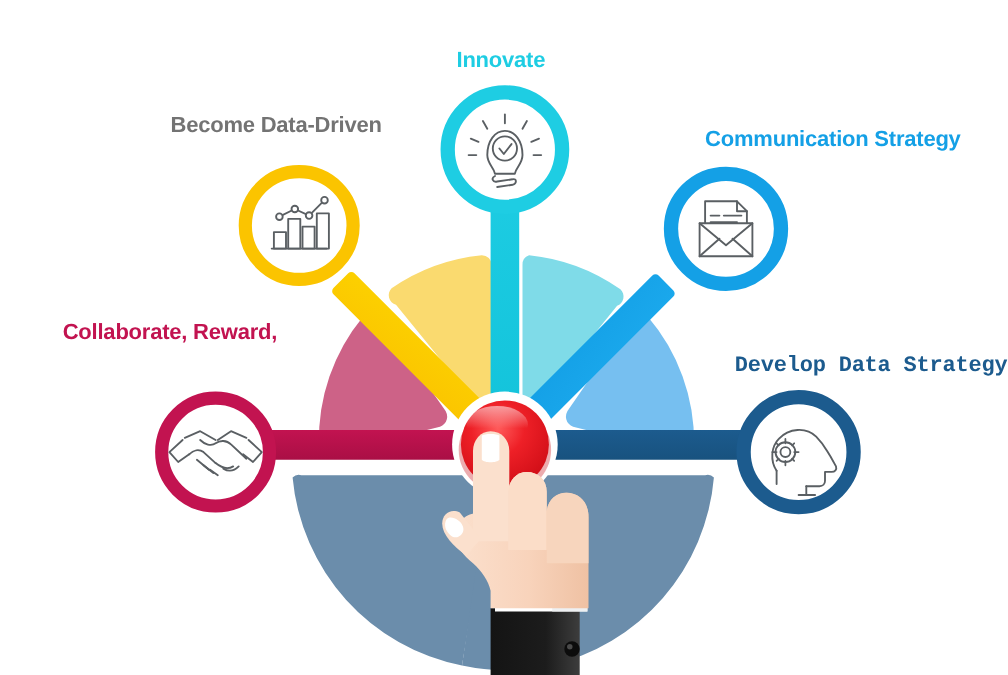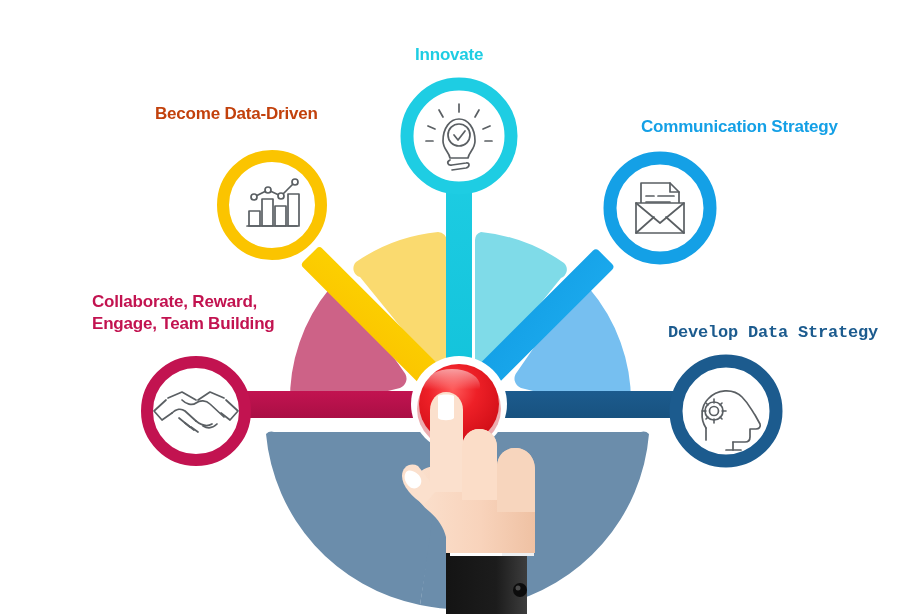--- a/index.html
+++ b/index.html
@@ -7,30 +7,30 @@
   body{
     width:916px;height:614px;overflow:hidden;
     font-family:"Liberation Sans","DejaVu Sans",sans-serif;
     position:relative;
   }
   #stage{position:absolute;left:0;top:0;width:916px;height:614px;}
   #stage svg{display:block;}
   .lbl{
     position:absolute;
     font-weight:bold;
-    font-size:17px;
+    font-size:20px;
     line-height:22px;
     letter-spacing:-0.2px;
     white-space:nowrap;
     font-family:"Liberation Sans","DejaVu Sans",sans-serif;
   }
   #lbl-innovate{left:415px;top:44px;}
   #lbl-become{left:155px;top:103px;}
   #lbl-comm{left:599px;top:116px;margin-left:42px;}
-  #lbl-collab{left:57px;top:291px;white-space:normal;width:230px;margin-left:35px;}
+  #lbl-collab{left:57px;top:291px;white-space:normal;width:230px;}
   #lbl-develop{left:668px;top:322px;font-family:Liberation Mono, monospace;}
 </style>
 </head>
 <body>
 
 <div id="stage">
 <svg width="916" height="614" viewBox="0 0 916 614" xmlns="http://www.w3.org/2000/svg">
   <defs>
     <radialGradient id="btnGrad" cx="42%" cy="32%" r="72%">
       <stop offset="0%" stop-color="#ff5a5a"></stop>
@@ -261,22 +261,21 @@
              C 402 486 412 497 424 505
              L 437 490 Z" fill="#fbe0cd"></path>
 
     <path d="M 406 472 C 409 468 419 472 421 479 C 423 486 415 491 410 487 C 405 483 403 477 406 472 Z" fill="#ffffff"></path>
   </g>
 </svg>
 </div>
 
 <div class="lbl" id="lbl-innovate" style="color:#1ecde3;">Innovate</div>
 
-<div class="lbl" id="lbl-become" style="color:#c2410c;">Become Data-Driven</div>
+<div class="lbl" id="lbl-become" style="color:#737373;">Become Data-Driven</div>
 
 <div class="lbl" id="lbl-comm" style="color:#14a0e6;">Communication Strategy</div>
 
 <div class="lbl" id="lbl-collab" style="color:#c21350;">
   <span>Collaborate, Reward,</span><br>
-  <span>Engage, Team Building</span>
 </div>
 
 <div class="lbl" id="lbl-develop" style="color:#1c5b8e;">Develop Data Strategy</div>
 
 </body></html>

